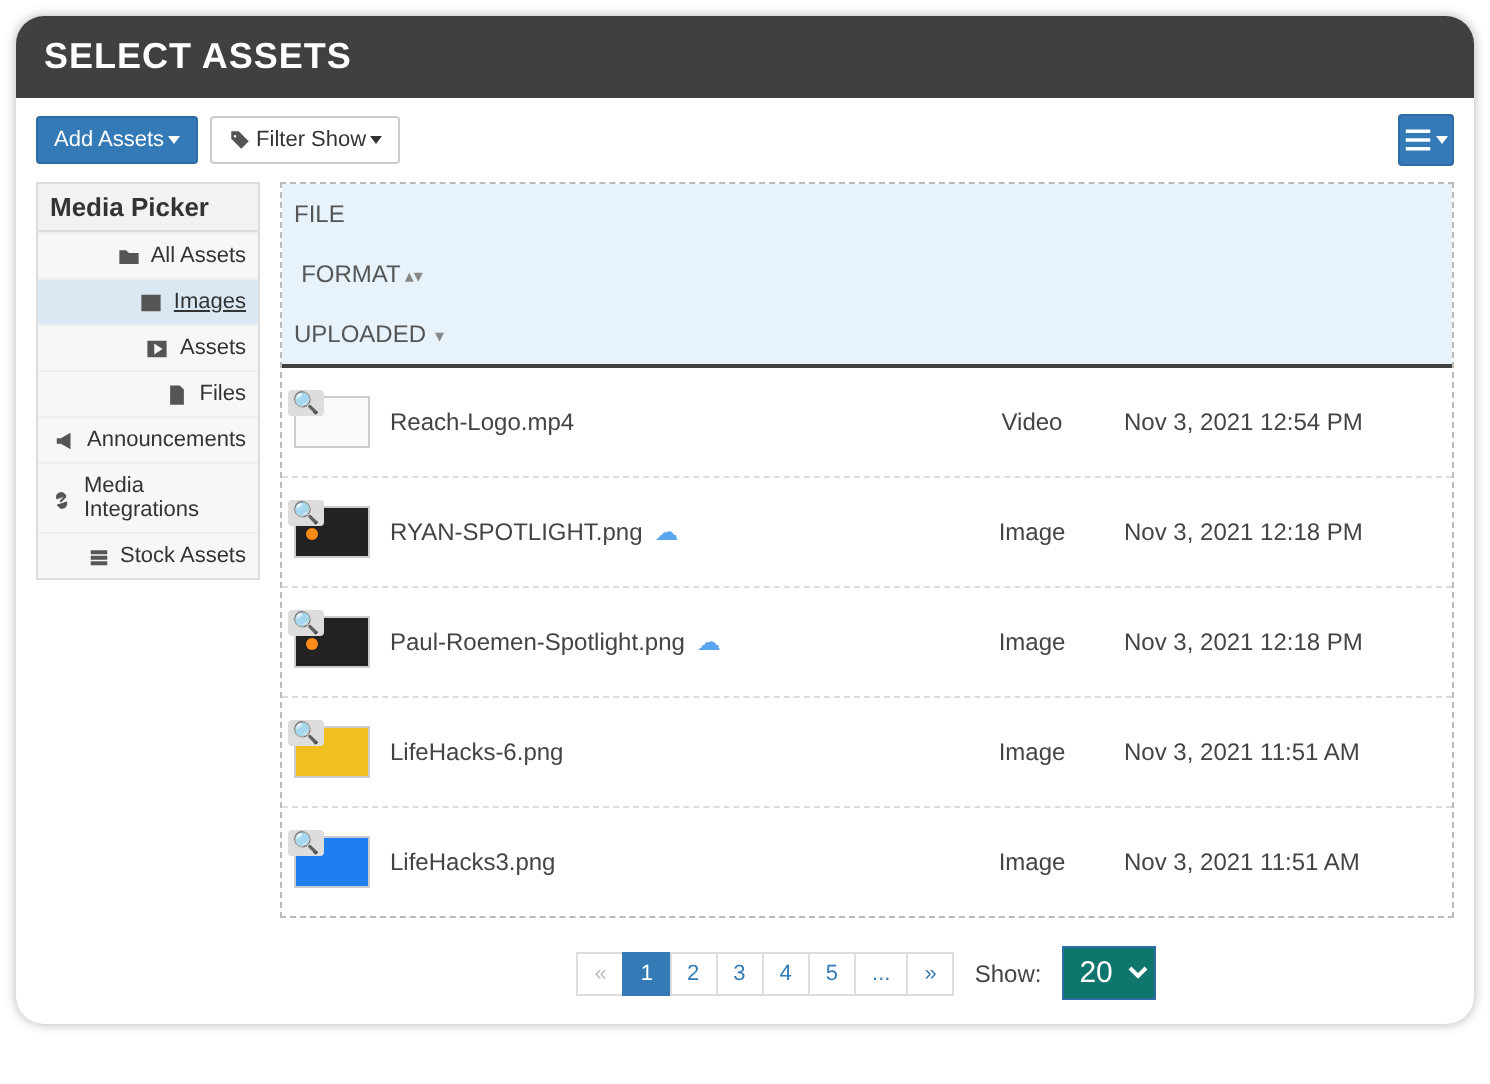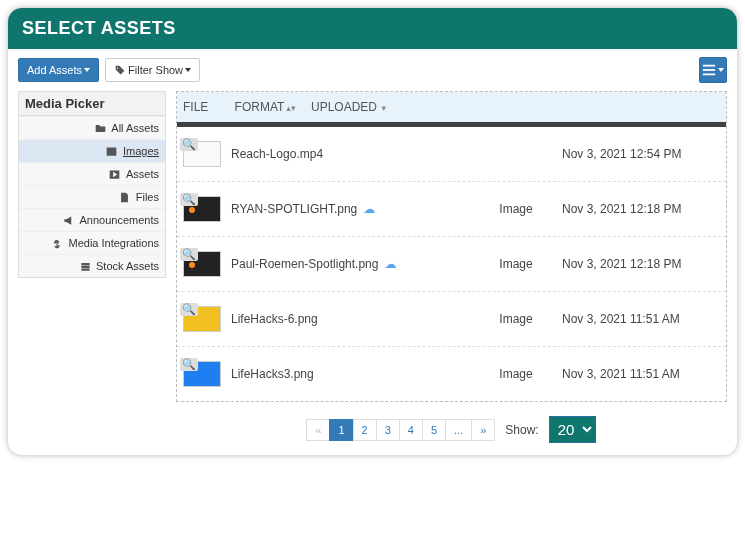--- a/index.html
+++ b/index.html
@@ -1,32 +1,32 @@
 <!DOCTYPE html>
 <html><head>
 <meta charset="utf-8">
 <style>
   * { box-sizing: border-box; margin: 0; padding: 0; }
   body { font-family: Arial, Helvetica, sans-serif; font-size: 12px; background: #fff; color: #333; width: 745px; }
   .modal { border-radius: 14px; overflow: hidden; box-shadow: 0 0 6px rgba(0,0,0,0.3); margin: 8px; }
-  .title-bar { background: #0f766e; color: #fff; padding: 10px 14px; font-size: 18px; font-weight: 600; letter-spacing: 0.5px; }
+  .title-bar { background: #404040; color: #fff; padding: 10px 14px; font-size: 18px; font-weight: 600; letter-spacing: 0.5px; }
   .toolbar { padding: 8px 10px; display: flex; align-items: center; gap: 6px; background: #fff; }
   .btn { font-size: 11px; padding: 5px 8px; border-radius: 2px; display: inline-flex; align-items: center; gap: 2px; cursor: pointer; }
   .btn-primary { background: #337ab7; color: #fff; border: 1px solid #2e6da4; }
   .btn-default { background: #fff; color: #333; border: 1px solid #ccc; }
   .spacer { flex: 1; }
   .grid-btn { width: 28px; height: 26px; background: #337ab7; border: 1px solid #2e6da4; display: inline-flex; align-items: center; justify-content: center; border-radius: 2px; }
   .main { display: flex; align-items: flex-start; padding: 0 10px 4px 10px; gap: 10px; }
-  .sidebar { width: 148px; background: #f7f7f7; border: 1px solid #ddd; font-size: 11px; }
+  .sidebar { width: 112px; background: #f7f7f7; border: 1px solid #ddd; font-size: 11px; }
   .sidebar-title { font-weight: bold; font-size: 13px; padding: 4px 6px; background: #f2f2f2; border-bottom: 1px solid #ddd; }
   .side-item { padding: 5px 6px; display: flex; align-items: center; gap: 5px; cursor: pointer; border-top: 1px solid #eee; color: #333; justify-content: flex-end; }
   .side-item.active { background: #dbe8f4; text-decoration: underline; }
   .content { flex: 1; }
   .table-wrap { border: 1px dashed #bbb; background: #fff; }
-  .tbl-head { display: flex; background: #e8f2fb; border-bottom: 5px solid #404040; font-size: 12px; color: #555; }
+  .tbl-head { display: flex; background: #e8f2fb; border-bottom: 2px solid #404040; font-size: 12px; color: #555; flex-direction: column; }
   .th, .td { padding: 8px 6px; }
   .col-file { width: 48px; }
   .col-name { flex: 1; }
   .col-format { width: 80px; text-align: center; }
   .col-uploaded { width: 170px; }
   .row { display: flex; align-items: center; border-bottom: 1px dashed #ddd; font-size: 12px; color: #444; }
   .row:last-child { border-bottom: none; }
   .thumb { width: 38px; height: 26px; border: 1px solid #ccc; position: relative; background: #eee; margin: 6px 0; }
   .thumb .mag { position: absolute; top: -4px; left: -4px; font-size: 11px; background: #ddd; border-radius: 2px; padding: 0 2px; color:#666; }
   .thumb.blue { background: #1f7ef0; }
@@ -148,20 +148,21 @@
           <div class="th col-uploaded"><span>UPLOADED</span><span class="sort"> ▾</span></div>
         </div>
         <div id="table-rows">
             <div class="row">
               <div class="td col-file">
                 <div class="thumb white">
                   <span class="mag">🔍</span>
                 </div>
               </div>
               <div class="td col-name">Reach-Logo.mp4</div>
+              <div class="td col-format">Video</div>
               <div class="td col-uploaded">Nov 3, 2021 12:54 PM</div>
             </div>
             <div class="row">
               <div class="td col-file">
                 <div class="thumb dark">
                   <span class="mag">🔍</span>
                   <span class="color-dot" style="position:absolute;left:3px;top:8px"></span>
                 </div>
               </div>
               <div class="td col-name">RYAN-SPOTLIGHT.png<span class="cloud">☁</span></div>

